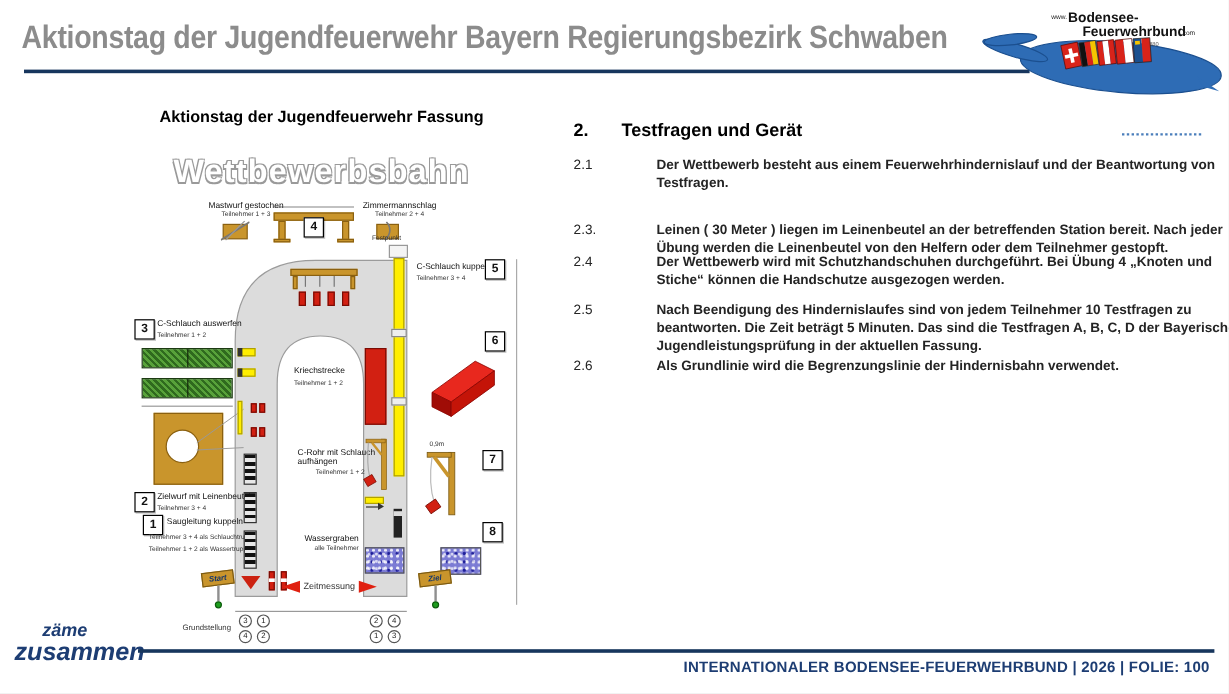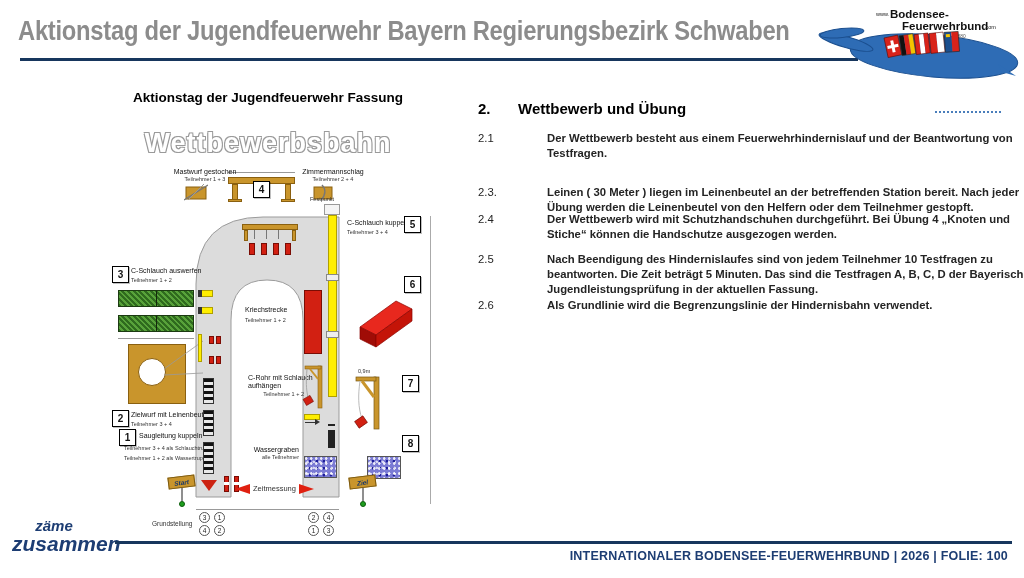--- a/index.html
+++ b/index.html
@@ -312,21 +312,21 @@
       <div class="gsrow" style="margin-top:2px;">
           <div class="gsc">1</div>
           <div class="gsc">3</div>
         </div>
     </div>
   </div>
 
   <div class="abs content">
     <div class="c-head">
       <div class="c-num">2.</div>
-      <div>Wettbewerb und Übung</div>
+      <div>Testfragen und Gerät</div>
     </div>
     <div class="c-dots"></div>
 
     <div class="c-item" style="top:31px;">
       <div class="c-num">2.1</div>
       <div class="c-text">Der Wettbewerb besteht aus einem Feuerwehrhindernislauf und der Beantwortung von Testfragen.</div>
     </div>
     <div class="c-item" style="top:85px;">
       <div class="c-num">2.3.</div>
       <div class="c-text">Leinen ( 30 Meter ) liegen im Leinenbeutel an der betreffenden Station bereit. Nach jeder Übung werden die Leinenbeutel von den Helfern oder dem Teilnehmer gestopft.</div>

